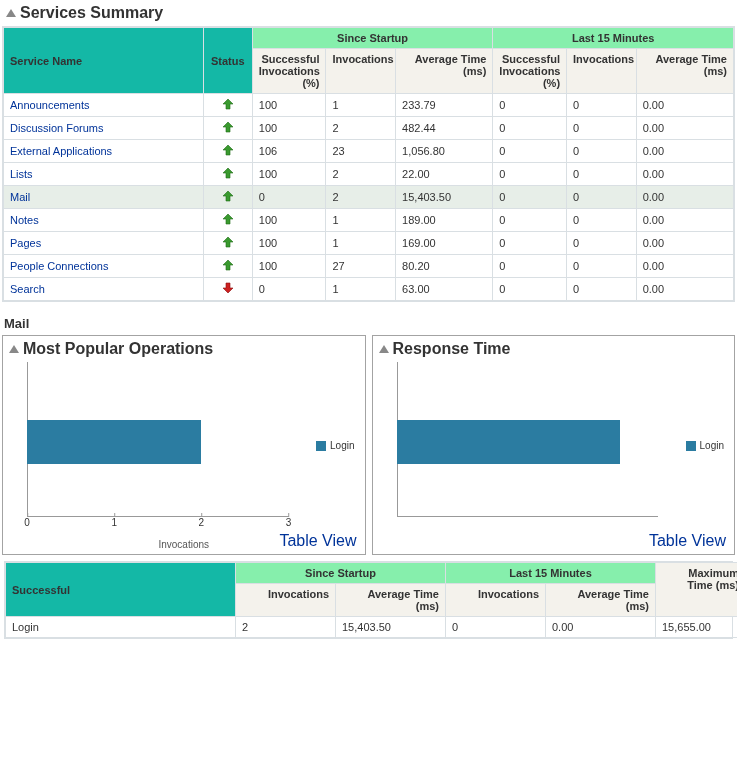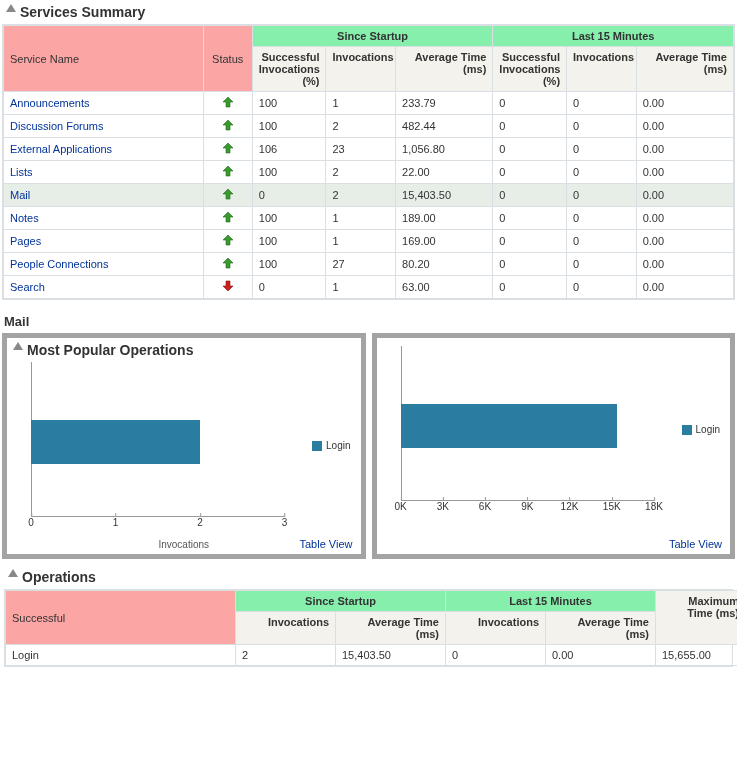--- a/index.html
+++ b/index.html
@@ -1,45 +1,45 @@
 <!DOCTYPE html>
 <html><head>
 <meta charset="utf-8">
 <style>
 html,body{margin:0;padding:0;font-family:Tahoma,Arial,sans-serif;font-size:11px;color:#333;background:#fff}
 .container{width:737px;background:#fff}
-.sec-header{display:flex;padding:4px 6px;font-weight:bold;color:#333;font-size:14px}
+.sec-header{display:flex;align-items:center;padding:4px 6px;font-weight:bold;color:#333;font-size:16px}
 .tri{width:0;height:0;border-left:5px solid transparent;border-right:5px solid transparent;border-bottom:8px solid #888;margin-right:4px;cursor:pointer}
 .panel{border:1px solid #d9dfe3;margin:0 2px 6px 2px}
 table{border-collapse:collapse;width:100%;table-layout:fixed}
 th,td{border:1px solid #d9dfe3;padding:4px 6px;font-size:11px}
-th{background:#fca5a5;color:#333;font-weight:normal;text-align:center}
+th{background:#14b8a6;color:#333;font-weight:bold;text-align:center}
 .th-group{background:#86efac;text-align:center;font-weight:bold}
 .th-sub{background:#f4f2ec;text-align:right;font-weight:bold;vertical-align:top}
 .th-left{text-align:left}
 .link{color:#003399;cursor:pointer}
 .row-sel{background:#e7eee8}
 td.num{}
 td.ctr{text-align:center}
 .arrow-up{display:inline-block;width:12px;height:12px;position:relative}
 .arrow-up svg{width:12px;height:12px;display:block}
 .mail-heading{font-weight:bold;padding:8px 4px 4px 4px;color:#333;font-size:13px}
 .charts-row{display:flex;gap:6px;margin:0 2px}
-.chart-panel{flex:1;border:5px solid #a3a3a3;padding:4px 6px 4px 6px;position:relative}
+.chart-panel{flex:1;border:1px solid #a3a3a3;padding:4px 6px 4px 6px;position:relative}
 .chart-area{position:relative;height:175px;margin-top:4px}
 .axis-y{position:absolute;left:18px;top:0;bottom:20px;width:1px;background:#999}
 .axis-x{position:absolute;left:18px;right:70px;bottom:20px;height:1px;background:#999}
 .ticks{position:absolute;left:18px;right:70px;bottom:0;height:20px}
 .tick{position:absolute;top:0;font-size:10px;color:#333;transform:translateX(-50%)}
 .tick::before{content:"";position:absolute;left:50%;top:-4px;width:1px;height:4px;background:#999}
 .bar{position:absolute;height:44px;background:#2b7ca1;top:58px;left:18px}
 .legend{position:absolute;right:4px;top:78px;font-size:10px;color:#333;display:flex;align-items:center;gap:4px}
 .legend-sw{width:10px;height:10px;background:#2b7ca1}
 .chart-xlabel{text-align:center;font-size:10px;color:#555;margin-top:2px}
-.table-view{position:absolute;right:8px;bottom:4px;color:#003399;font-size:11px;cursor:pointer}
+.table-view{position:absolute;right:8px;bottom:4px;color:#003399;font-size:16px;cursor:pointer}
 .ops-wrap{margin:6px 2px 2px 2px}
 </style>
 </head>
 <body>
 <div class="container">
 
 <div class="sec-header">
   <span class="tri"></span>
   <span>Services Summary</span>
 </div>
@@ -205,47 +205,38 @@
             <div class="tick" style="left: 33.3333%;">1</div>
             <div class="tick" style="left: 66.6667%;">2</div>
             <div class="tick" style="left: 100%;">3</div>
           </div>
     </div>
     <div class="chart-xlabel">Invocations</div>
     <span class="table-view">Table View</span>
   </div>
 
   <div class="chart-panel">
+    <div class="sec-header" style="padding:0">
+      <span class="tri"></span>
+      <span>Response Time</span>
+    </div>
     <div class="chart-area">
       <div class="axis-y"></div>
       <div class="axis-x"></div>
       <div class="bar" id="bar-response" style="width: calc(85.575% - 75.306px);"></div>
       <div class="legend">
         <span class="legend-sw"></span>
         <span>Login</span>
       </div>
-      <div class="ticks" id="ticks-response">
-            <div class="tick" style="left: 0%;">0K</div>
-            <div class="tick" style="left: 16.6667%;">3K</div>
-            <div class="tick" style="left: 33.3333%;">6K</div>
-            <div class="tick" style="left: 50%;">9K</div>
-            <div class="tick" style="left: 66.6667%;">12K</div>
-            <div class="tick" style="left: 83.3333%;">15K</div>
-            <div class="tick" style="left: 100%;">18K</div>
-          </div>
     </div>
     <span class="table-view">Table View</span>
   </div>
 </div>
 
 <div class="ops-wrap">
-  <div class="sec-header">
-    <span class="tri"></span>
-    <span>Operations</span>
-  </div>
   <div class="panel">
     <table>
       <colgroup>
         <col style="width:230px">
         <col style="width:100px">
             <col style="width:110px">
         <col style="width:100px">
             <col style="width:110px">
         <col style="width:90px">
       </colgroup>

